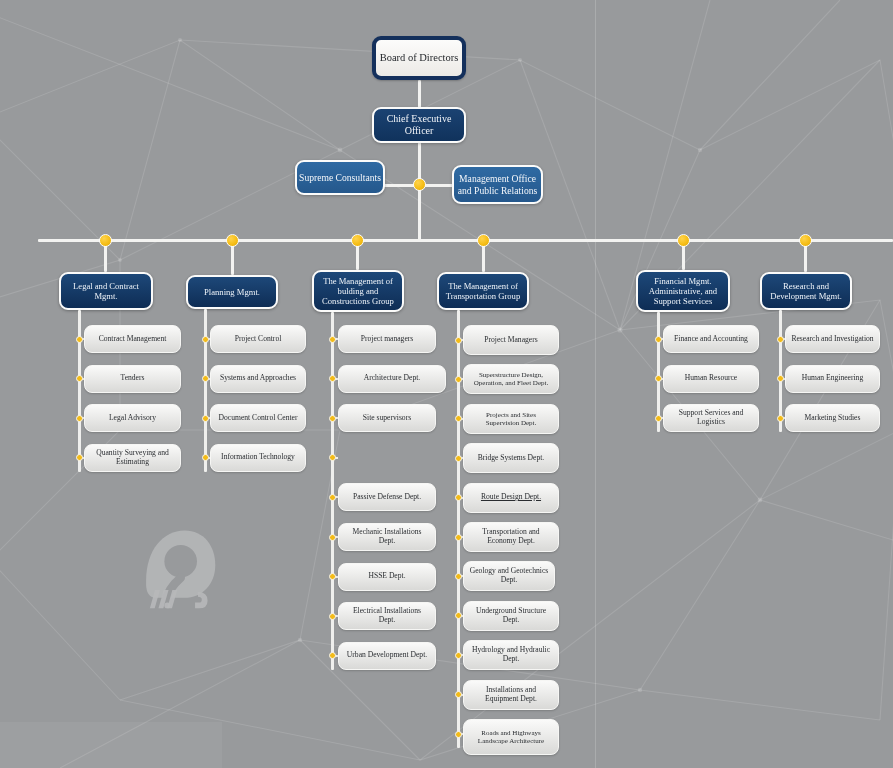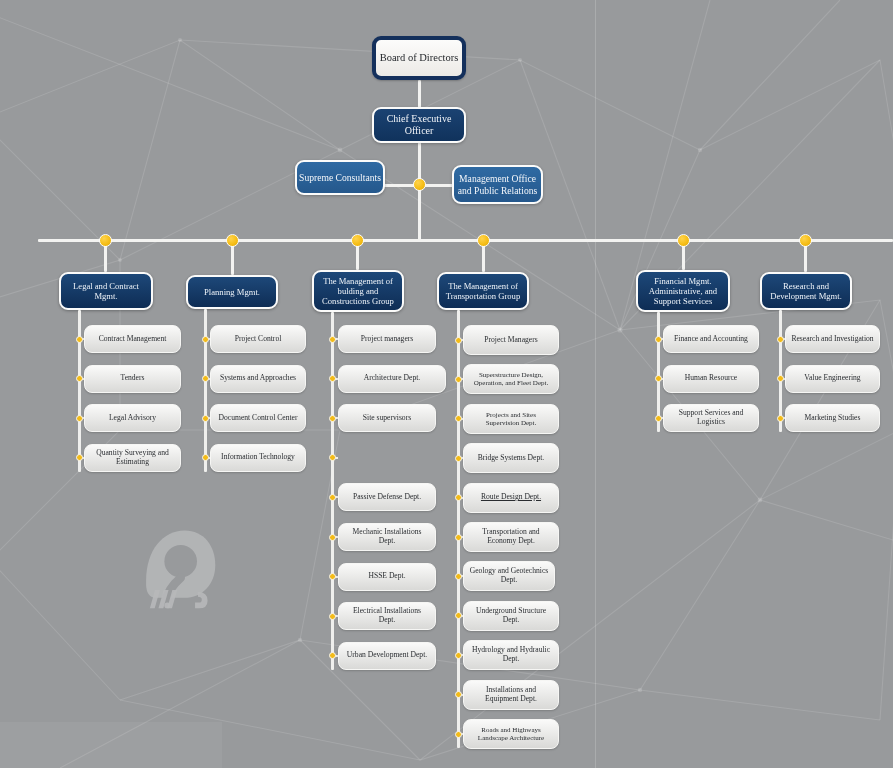--- a/index.html
+++ b/index.html
@@ -327,21 +327,21 @@
     <div class="node leaf" style="left: 463px; top: 640.2px; width: 96px; height: 30px;">
       <span>Hydrology and Hydraulic Dept.</span>
     </div>
     <div class="stub" style="left: 457px; top: 693.6px; width: 6px;"></div>
     <div class="dot-sm" style="left: 455px; top: 691.1px;"></div>
     <div class="node leaf" style="left: 463px; top: 679.6px; width: 96px; height: 30px;">
       <span>Installations and Equipment Dept.</span>
     </div>
     <div class="stub" style="left: 457px; top: 733px; width: 6px;"></div>
     <div class="dot-sm" style="left: 455px; top: 730.5px;"></div>
-    <div class="node leaf tight" style="left: 463px; top: 719px; width: 96px; height: 30px;">
+    <div class="node leaf tight" style="left: 463px; top: 719px; width: 96px; height: 36px;">
       <span>Roads and Highways Landscape Architecture</span>
     </div>
     <div class="vline" style="left: 682px; top: 239px; height: 31px;"></div>
     <div class="dot" style="left: 676.5px; top: 233.5px;"></div>
     <div class="node group" style="left: 636px; top: 270px; width: 94px; height: 42px;">
       <span>Financial Mgmt. Administrative, and Support Services</span>
     </div>
     <div class="spine" style="left: 657px; top: 312px; height: 120.2px;"></div>
     <div class="stub" style="left: 657px; top: 338px; width: 6px;"></div>
     <div class="dot-sm" style="left: 655px; top: 335.5px;"></div>
@@ -365,20 +365,20 @@
     </div>
     <div class="spine" style="left: 779px; top: 310px; height: 122.2px;"></div>
     <div class="stub" style="left: 779px; top: 338px; width: 6px;"></div>
     <div class="dot-sm" style="left: 777px; top: 335.5px;"></div>
     <div class="node leaf" style="left: 785px; top: 325px; width: 95px; height: 28px;">
       <span>Research and Investigation</span>
     </div>
     <div class="stub" style="left: 779px; top: 377.6px; width: 6px;"></div>
     <div class="dot-sm" style="left: 777px; top: 375.1px;"></div>
     <div class="node leaf" style="left: 785px; top: 364.6px; width: 95px; height: 28px;">
-      <span>Value Engineering</span>
+      <span>Human Engineering</span>
     </div>
     <div class="stub" style="left: 779px; top: 417.2px; width: 6px;"></div>
     <div class="dot-sm" style="left: 777px; top: 414.7px;"></div>
     <div class="node leaf" style="left: 785px; top: 404.2px; width: 95px; height: 28px;">
       <span>Marketing Studies</span>
     </div>
   </div>
 
 </body></html>

